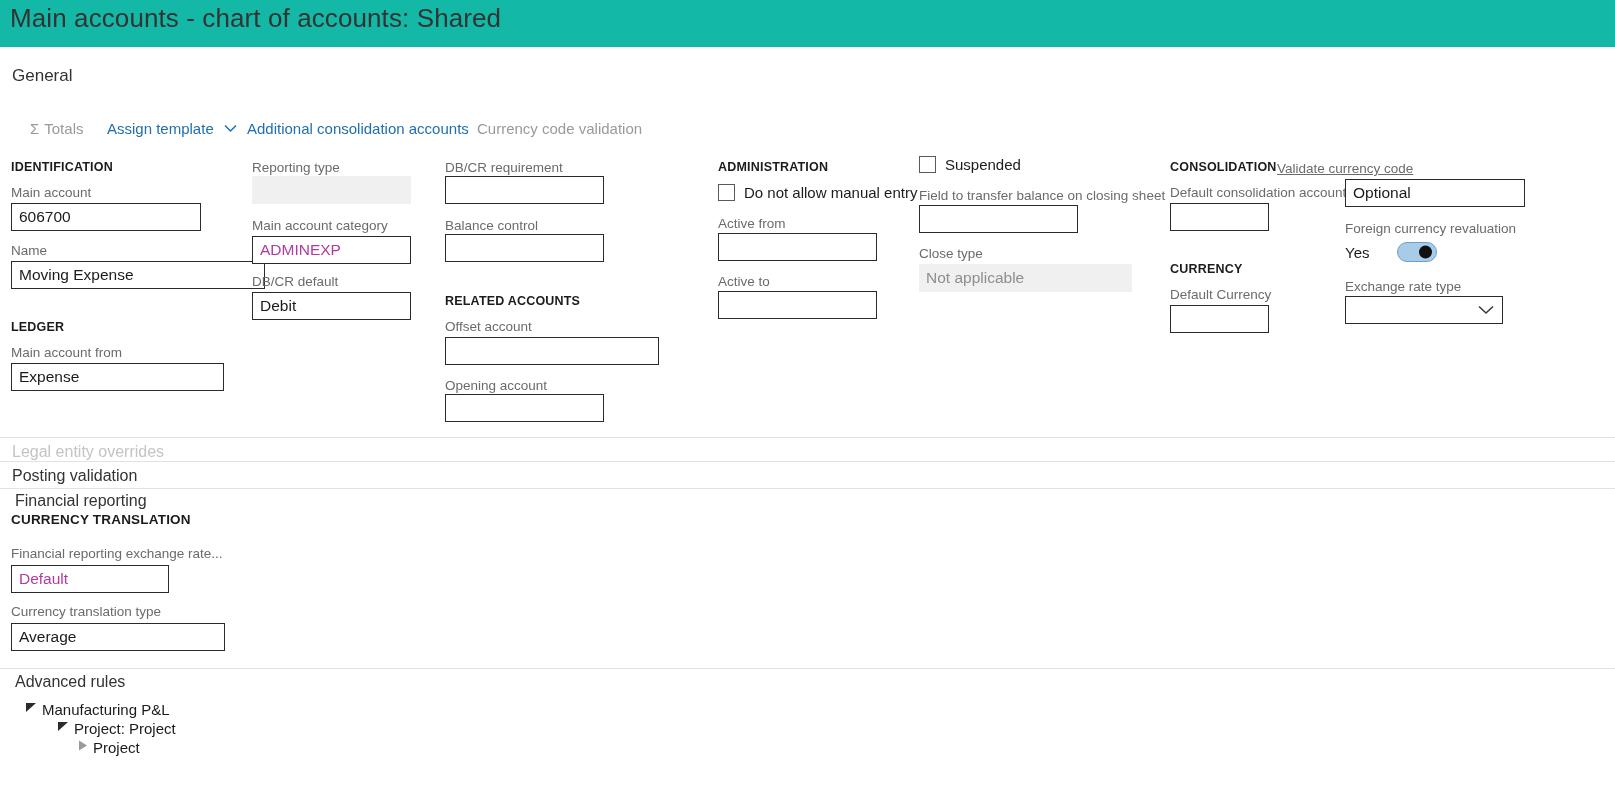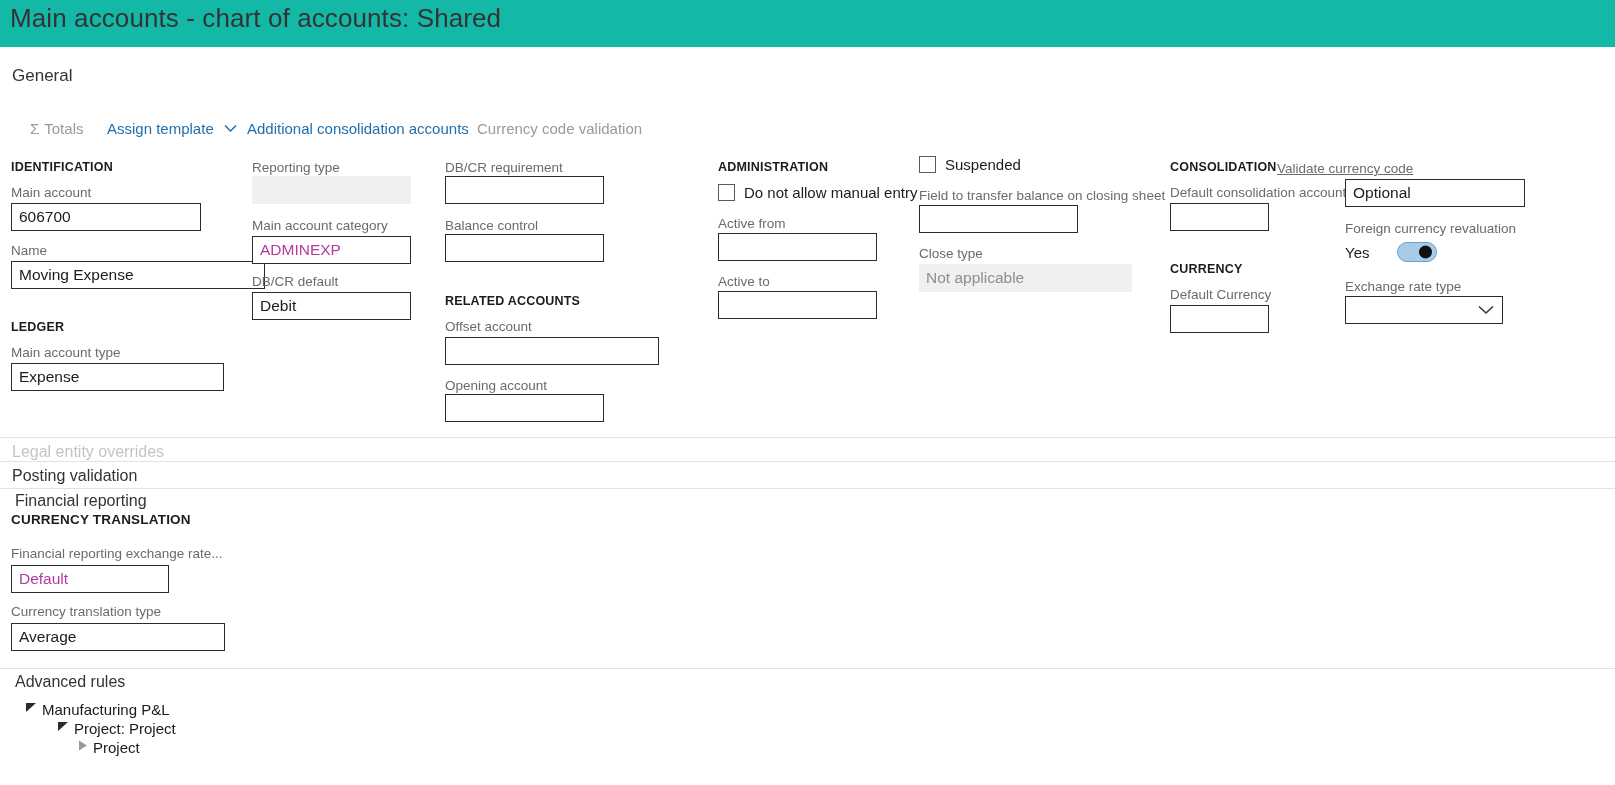--- a/index.html
+++ b/index.html
@@ -191,21 +191,21 @@
   <div class="grp-label" style="left:11px; top:160px;">IDENTIFICATION</div>
 
   <div class="fld-label" style="left:11px; top:185px;">Main account</div>
   <div class="fld-box" style="left:11px; top:203px; width:190px;">606700</div>
 
   <div class="fld-label" style="left:11px; top:243px;">Name</div>
   <div class="fld-box" style="left:11px; top:261px; width:254px;">Moving Expense</div>
 
   <div class="grp-label" style="left:11px; top:320px;">LEDGER</div>
 
-  <div class="fld-label" style="left:11px; top:345px;">Main account type</div>
+  <div class="fld-label" style="left:11px; top:345px;">Main account from</div>
   <div class="fld-box" style="left:11px; top:363px; width:213px;">Expense</div>
 
   <div class="fld-label" style="left:252px; top:160px;">Reporting type</div>
   <div class="fld-box readonly" style="left:252px; top:176px; width:159px;"></div>
 
   <div class="fld-label" style="left:252px; top:218px;">Main account category</div>
   <div class="fld-box magenta" style="left:252px; top:236px; width:159px;">ADMINEXP</div>
 
   <div class="fld-label" style="left:252px; top:274px;">DB/CR default</div>
   <div class="fld-box" style="left:252px; top:292px; width:159px;">Debit</div>

